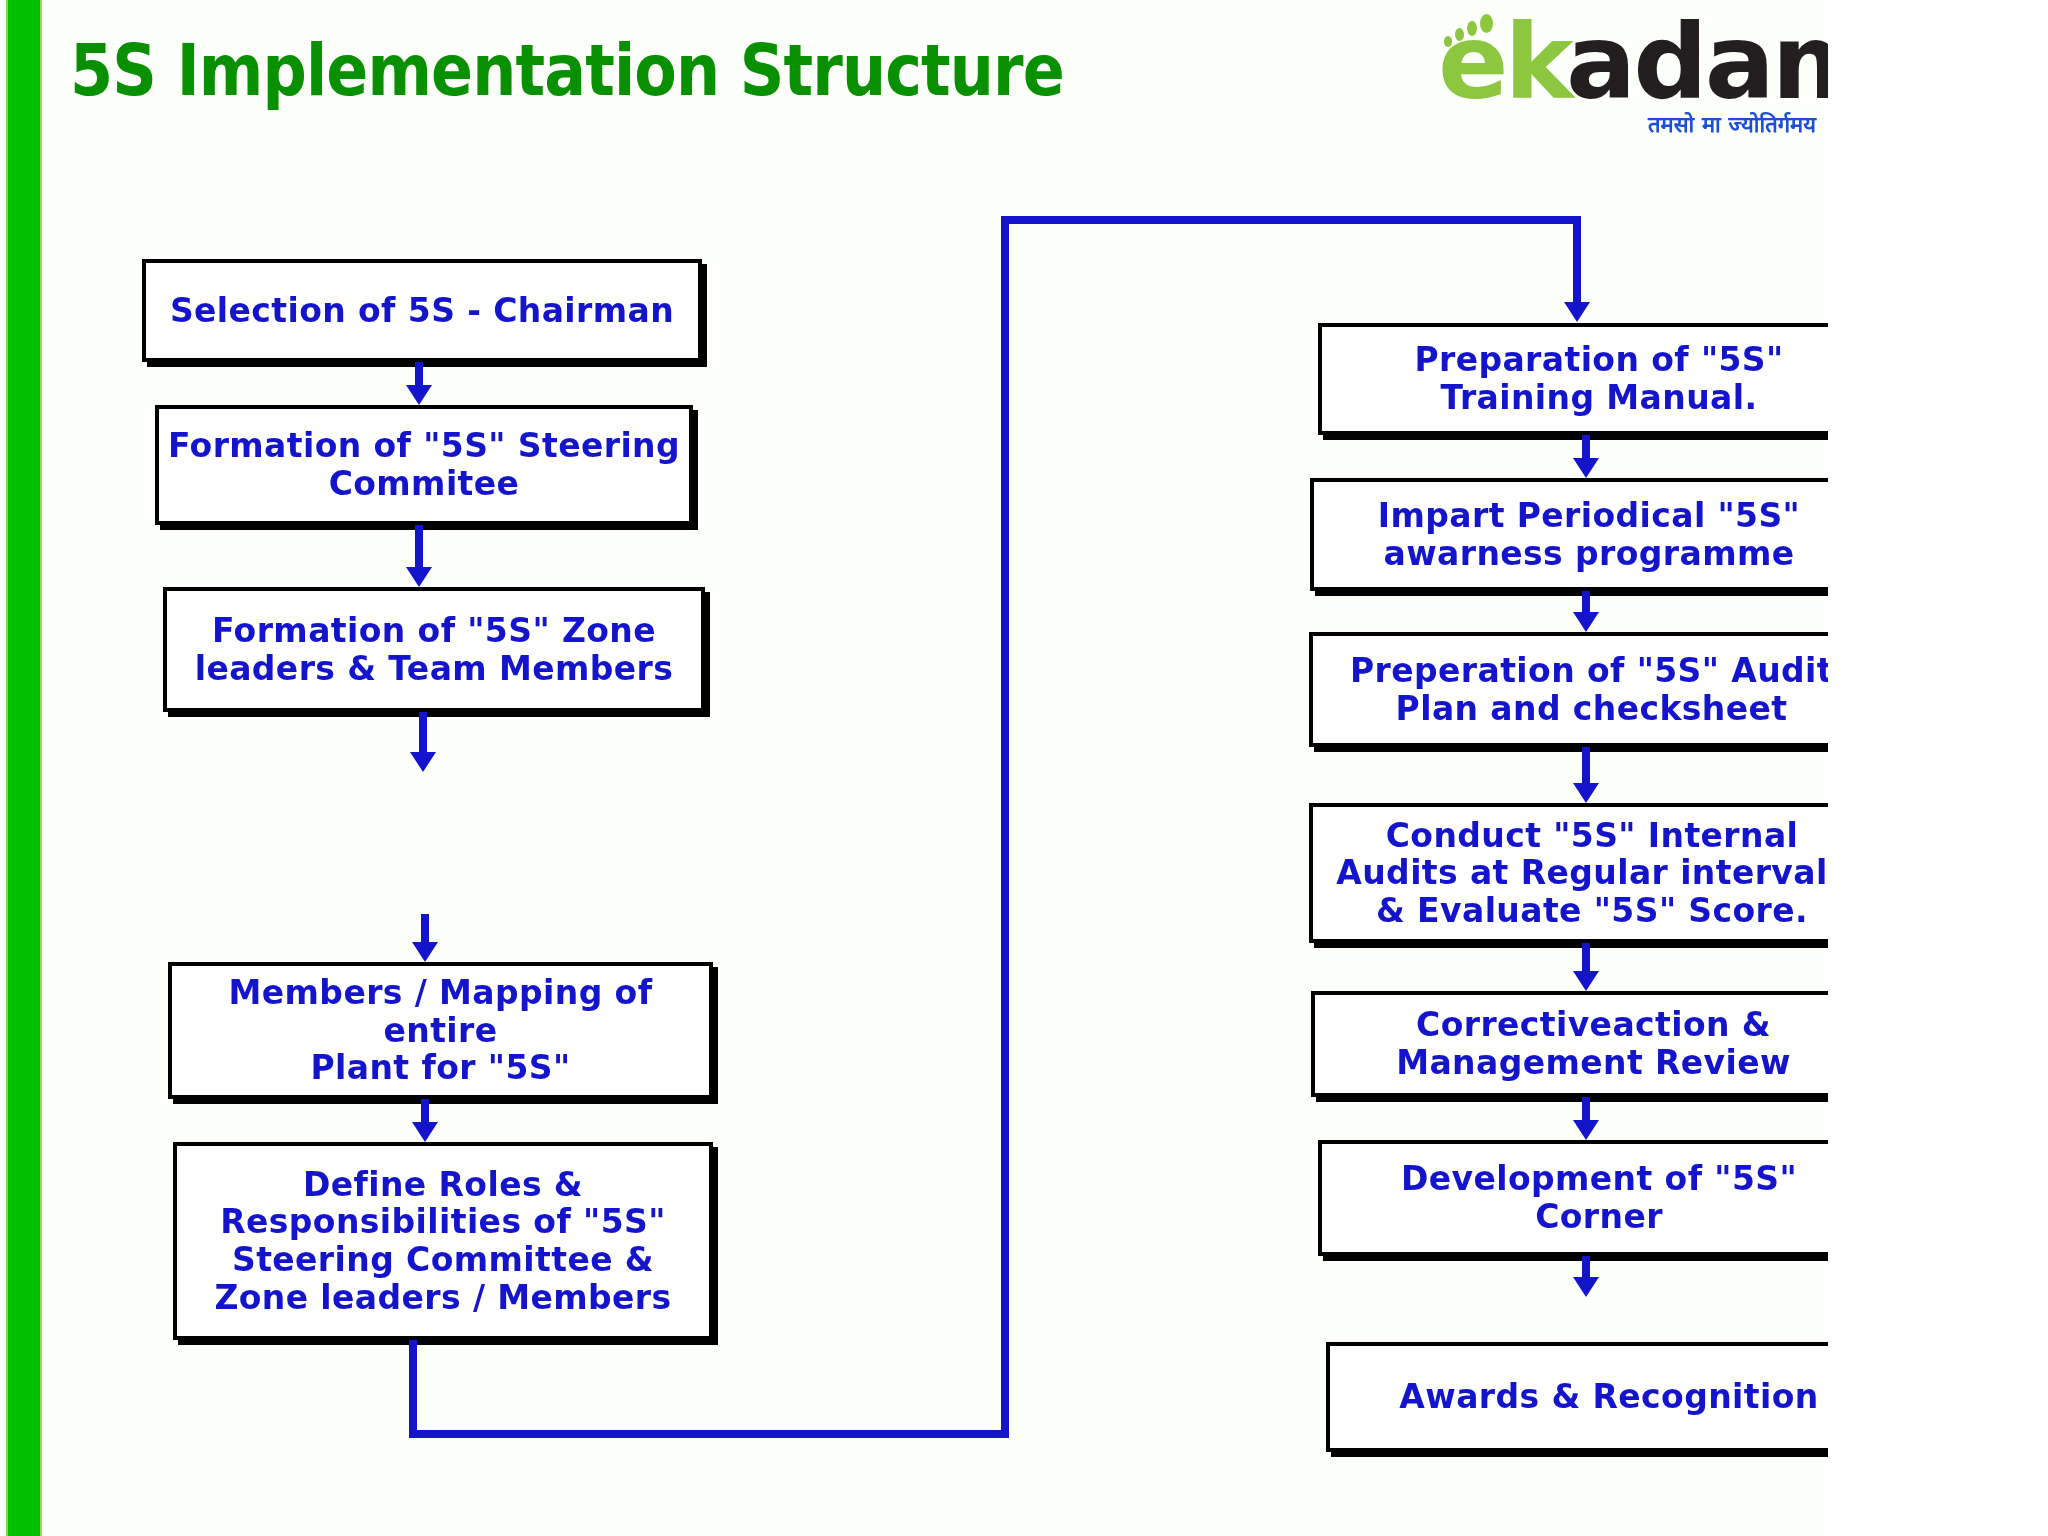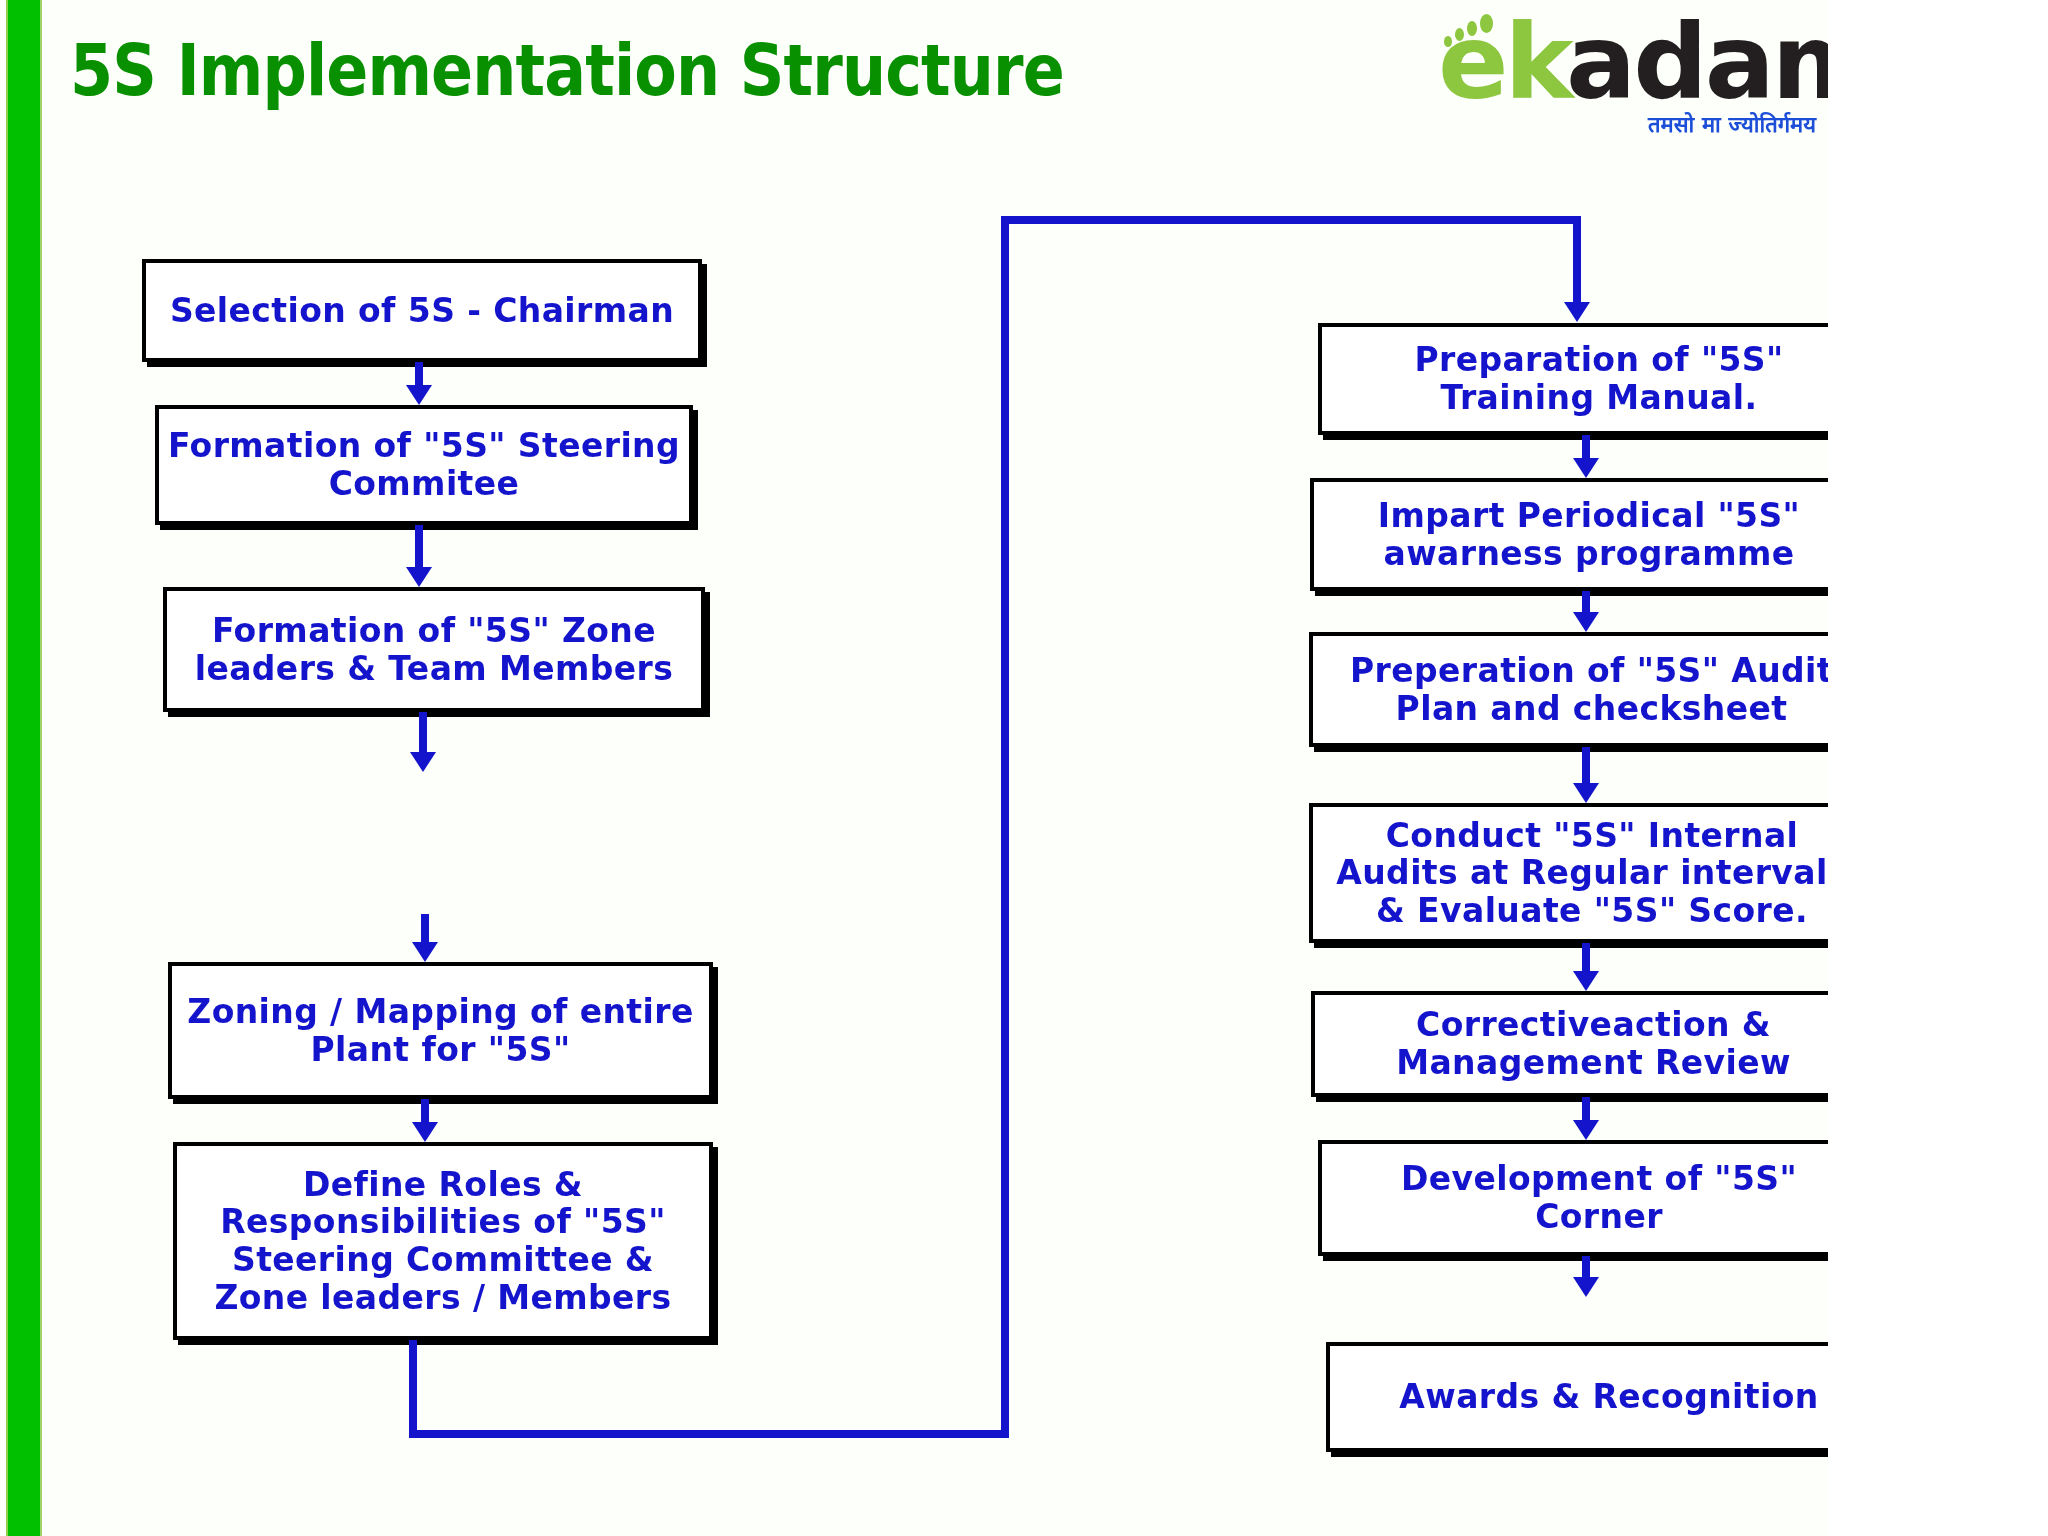--- a/index.html
+++ b/index.html
@@ -185,21 +185,21 @@
 
   <div class="node" style="left:142px; top:259px; width:560px; height:103px;">Selection of 5S - Chairman</div>
 
   <div class="node" style="left:155px; top:405px; width:538px; height:120px;">Formation of "5S" Steering
 Commitee</div>
 
   <div class="node" style="left:163px; top:587px; width:542px; height:125px;">Formation of "5S" Zone
 leaders &amp; Team Members</div>
 
 
-  <div class="node" style="left:168px; top:962px; width:545px; height:137px;">Zoning / Mapping of entire
+  <div class="node" style="left:168px; top:962px; width:545px; height:137px;">Members / Mapping of entire
 Plant for "5S"</div>
 
   <div class="node" style="left:173px; top:1142px; width:540px; height:198px;">Define Roles &amp;
 Responsibilities of "5S"
 Steering Committee &amp;
 Zone leaders / Members</div>
 
   <div class="arrow" style="left:406px; top:362px; height:43px;">
     <span class="shaft" style="height:25px;"></span>
     <span class="head" style="top:23px;"></span>

